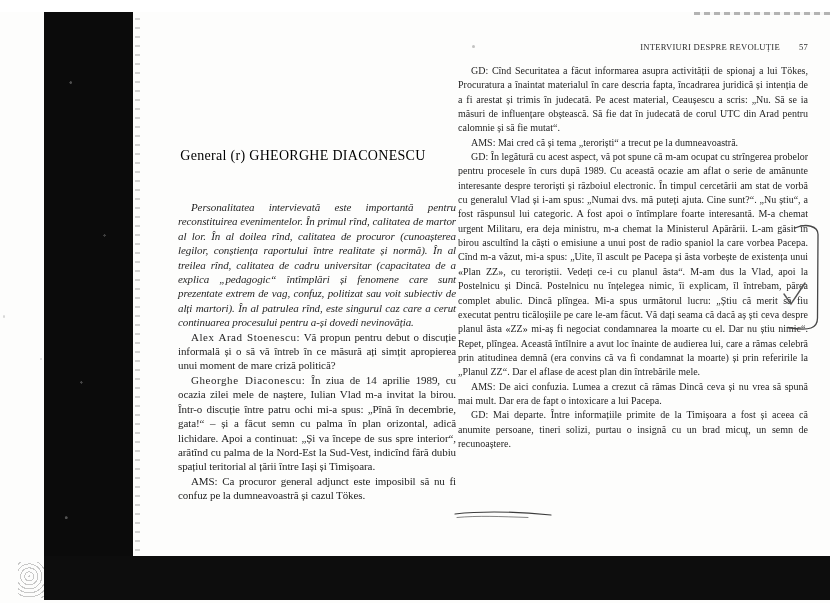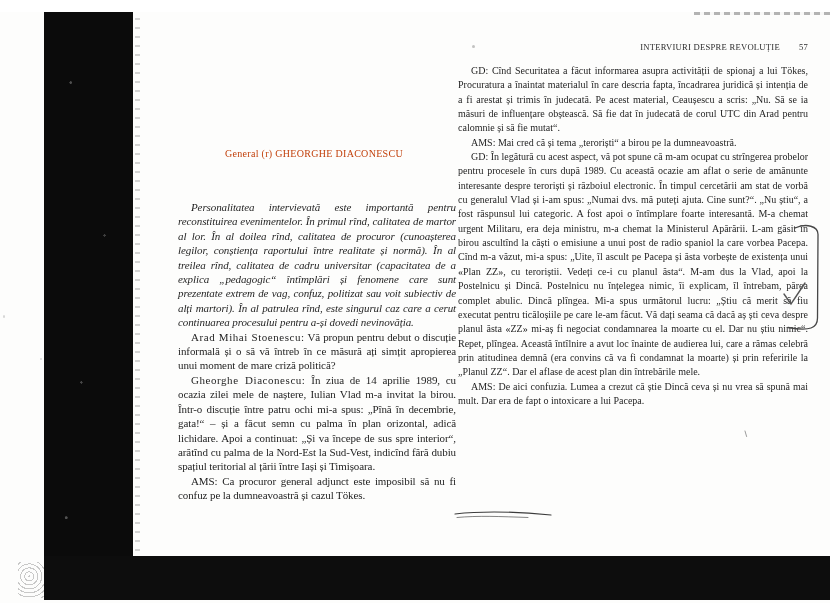--- a/index.html
+++ b/index.html
@@ -42,22 +42,22 @@
   .speck-c { left:40px;  top:346px; width:2px; height:2px; opacity:.25; }
 
   .running-head {
     position:absolute; left:458px; top:30px; width:350px;
     text-align:right; font-size:8.6px; letter-spacing:.25px; color:#2c2c2c;
     white-space:nowrap;
   }
   .running-head .pageno { margin-left:19px; }
 
   .chapter-title {
-    position:absolute; left:175px; top:136px; width:278px;
-    text-align:center; font-size:10px; letter-spacing:.3px; color:#c2410c;
+    position:absolute; left:164px; top:136px; width:278px;
+    text-align:center; font-size:14px; letter-spacing:.3px; color:#000000;
     white-space:nowrap;
   }
 
   .col { text-align:justify; }
   .col p { margin:0; text-indent:13px; }
   .col-left {
     position:absolute; left:178px; top:188px; width:278px;
     font-size:11px; line-height:14.4px; letter-spacing:-0.1px;
   }
   .col-right {
@@ -86,30 +86,31 @@
   <div class="margin-speck speck-c"></div>
 
   <div class="running-head">
     <span>INTERVIURI DESPRE REVOLUȚIE</span><span class="pageno">57</span>
   </div>
 
   <div class="chapter-title">General (r) GHEORGHE DIACONESCU</div>
 
   <div class="col col-left">
     <p class="intro">Personalitatea intervievată este importantă pentru reconstituirea evenimentelor. În primul rînd, calitatea de martor al lor. În al doilea rînd, calitatea de procuror (cunoașterea legilor, conștiența raportului între realitate și normă). În al treilea rînd, calitatea de cadru universitar (capacitatea de a explica „pedagogic“ întîmplări și fenomene care sunt prezentate extrem de vag, confuz, politizat sau voit subiectiv de alți martori). În al patrulea rînd, este singurul caz care a cerut continuarea procesului pentru a-și dovedi nevinovăția.</p>
-    <p><span class="sp-wide">Arad Mihai Stoenescu:</span> <span>Vă propun pentru debut o discuție informală și o să vă întreb în ce măsură ați simțit apropierea unui moment de mare criză politică?</span></p>
+    <p><span class="sp-wide">Alex Arad Stoenescu:</span> <span>Vă propun pentru debut o discuție informală și o să vă întreb în ce măsură ați simțit apropierea unui moment de mare criză politică?</span></p>
     <p><span class="sp-wide">Gheorghe Diaconescu:</span> <span>În ziua de 14 aprilie 1989, cu ocazia zilei mele de naștere, Iulian Vlad m-a invitat la birou. Într-o discuție între patru ochi mi-a spus: „Pînă în decembrie, gata!“ – și a făcut semn cu palma în plan orizontal, adică lichidare. Apoi a continuat: „Și va începe de sus spre interior“, arătînd cu palma de la Nord-Est la Sud-Vest, indicînd fără dubiu spațiul teritorial al țării între Iași și Timișoara.</span></p>
     <p><span>AMS:</span> <span>Ca procuror general adjunct este imposibil să nu fi confuz pe la dumneavoastră și cazul Tökes.</span></p>
   </div>
 
   <div class="col col-right">
     <p><span>GD:</span> <span>Cînd Securitatea a făcut informarea asupra activității de spionaj a lui Tökes, Procuratura a înaintat materialul în care descria fapta, încadrarea juridică și intenția de a fi arestat și trimis în judecată. Pe acest material, Ceaușescu a scris: „Nu. Să se ia măsuri de influențare obștească. Să fie dat în judecată de corul UTC din Arad pentru calomnie și să fie mutat“.</span></p>
-    <p><span>AMS:</span> <span>Mai cred că și tema „teroriști“ a birou pe la dumneavoastră.</span></p>
+    <p><span>AMS:</span> <span>Mai cred că și tema „teroriști“ a trecut pe la dumneavoastră.</span></p>
     <p><span>GD:</span> <span>În legătură cu acest aspect, vă pot spune că m-am ocupat cu strîngerea probelor pentru procesele în curs după 1989. Cu această ocazie am aflat o serie de amănunte interesante despre teroriști și războiul electronic. În timpul cercetării am stat de vorbă cu generalul Vlad și i-am spus: „Numai dvs. mă puteți ajuta. Cine sunt?“. „Nu știu“, a fost răspunsul lui categoric. A fost apoi o întîmplare foarte interesantă. M-a chemat urgent Militaru, era deja ministru, m-a chemat la Ministerul Apărării. L-am găsit în birou ascultînd la căști o emisiune a unui post de radio spaniol la care vorbea Pacepa. Cînd m-a văzut, mi-a spus: „Uite, îl ascult pe Pacepa și ăsta vorbește de existența unui «Plan ZZ», cu teroriștii. Vedeți ce-i cu planul ăsta“. M-am dus la Vlad, apoi la Postelnicu și Dincă. Postelnicu nu înțelegea nimic, îi explicam, îl întrebam, părea complet abulic. Dincă plîngea. Mi-a spus următorul lucru: „Știu că merit să fiu executat pentru ticăloșiile pe care le-am făcut. Vă dați seama că dacă aș ști ceva despre planul ăsta «ZZ» mi-aș fi negociat condamnarea la moarte cu el. Dar nu știu nimic“. Repet, plîngea. Această întîlnire a avut loc înainte de audierea lui, care a rămas celebră prin atitudinea demnă (era convins că va fi condamnat la moarte) și prin referirile la „Planul ZZ“. Dar el aflase de acest plan din întrebările mele.</span></p>
-    <p><span>AMS:</span> <span>De aici confuzia. Lumea a crezut că știe Dincă ceva și nu vrea să spună mai mult. Dar era de fapt o intoxicare a lui Pacepa.</span></p>
+    <p><span>AMS:</span> <span>De aici confuzia. Lumea a crezut că rămas Dincă ceva și nu vrea să spună mai mult. Dar era de fapt o intoxicare a lui Pacepa.</span></p>
+    <p><span>GD:</span> <span>Mai departe. Între informațiile primite de la Timișoara a fost și aceea că anumite persoane, tineri solizi, purtau o insignă cu un brad micuț, un semn de recunoaștere.</span></p>
   </div>
 
   <svg class="pencil-marks" viewBox="0 0 830 603" xmlns="http://www.w3.org/2000/svg">
     <path d="M795 216 C806 211 818.5 214 818 223 L817.5 306 C817.5 316 810 319.5 788 315.5" fill="none" stroke="#474747" stroke-width="1.3" stroke-linecap="round"></path>
     <path d="M784 282 L791 292 L805 271" fill="none" stroke="#555555" stroke-width="1.4" stroke-linecap="round"></path>
     <path d="M455 502 C482 499 520 500 551 503" fill="none" stroke="#3c3c3c" stroke-width="1.2" stroke-linecap="round"></path>
     <path d="M457 505.5 C478 503.5 500 504.5 528 505.5" fill="none" stroke="#3c3c3c" stroke-width="0.9" stroke-linecap="round" opacity="0.7"></path>
     <path d="M745 419 l1.6 5.5" fill="none" stroke="#5a5a5a" stroke-width="1" stroke-linecap="round" opacity="0.6"></path>
   </svg>
 

